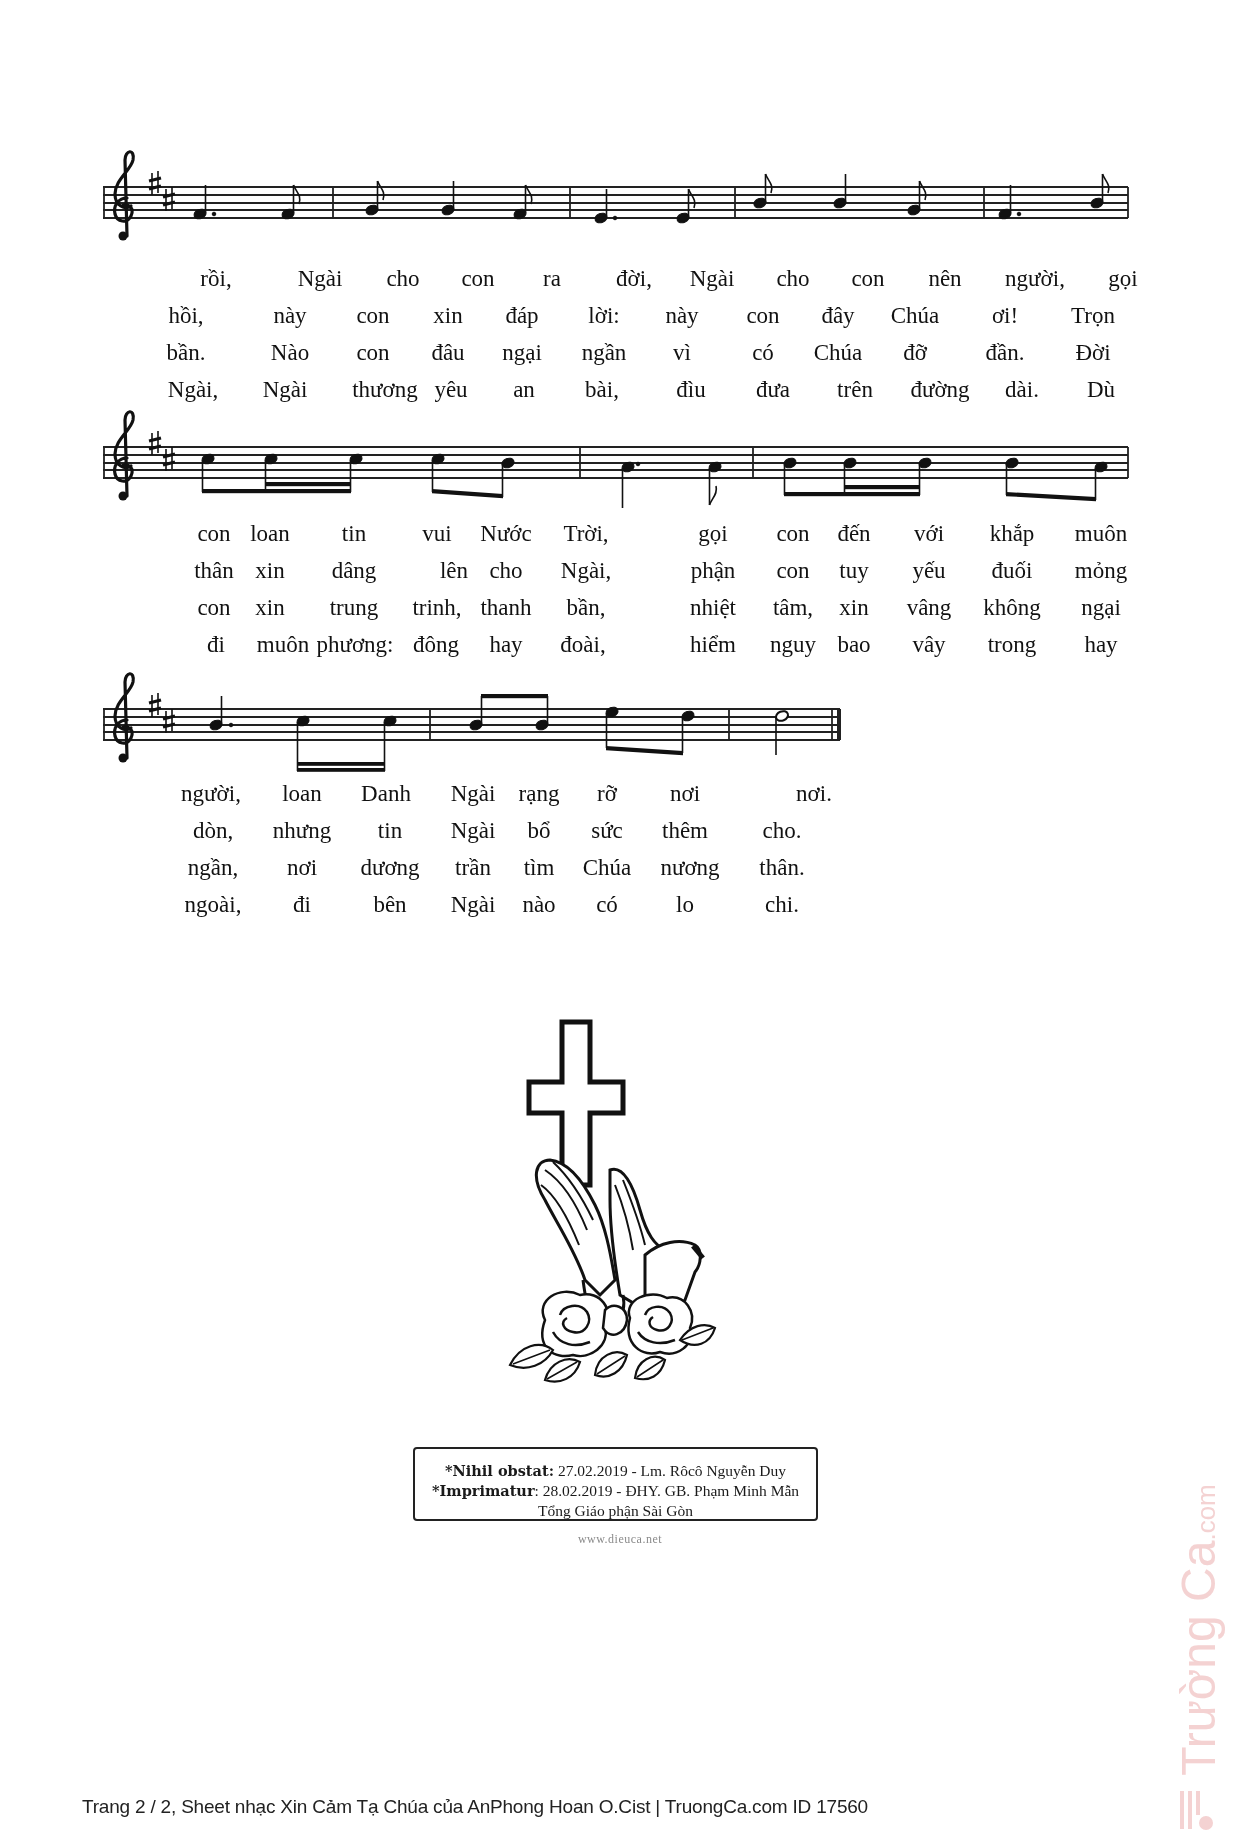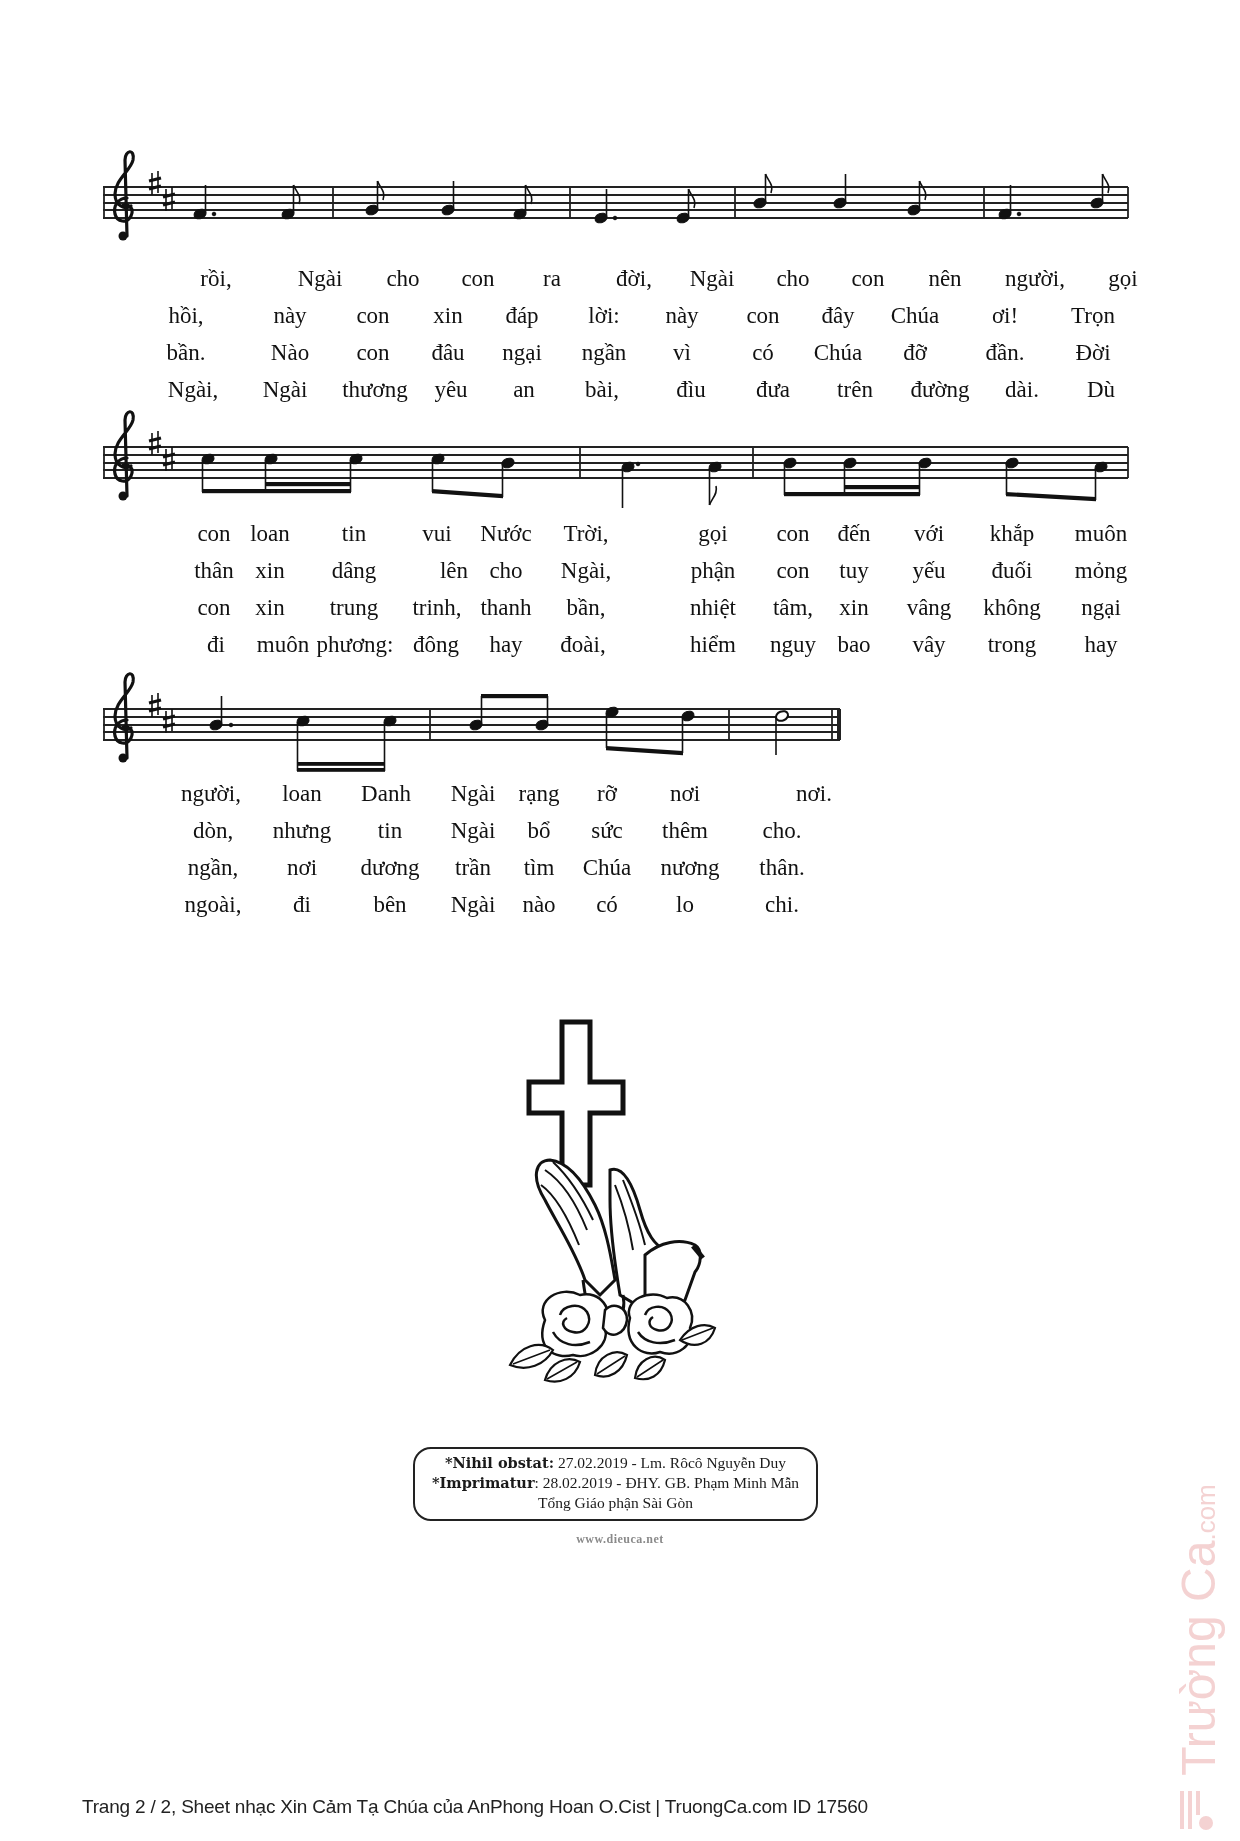--- a/index.html
+++ b/index.html
@@ -2,23 +2,23 @@
 <html><head>
 <meta charset="utf-8">
 <style>
   html, body { margin:0; padding:0; background:#ffffff; }
   body { width:1240px; height:1841px; position:relative; overflow:hidden; font-family:"Liberation Serif", serif; color:#111; }
   .system { position:absolute; left:0; }
   .staff-svg { position:absolute; left:0; top:0; }
   .lyric-row { position:absolute; height:34px; font-family:"Liberation Serif", serif; font-size:23px; color:#111; }
   .syl { position:absolute; top:0; transform:translateX(-50%); white-space:nowrap; }
   .illustration { position:absolute; left:505px; top:1010px; width:230px; height:385px; }
-  .approval-box { position:absolute; left:413px; top:1447px; width:405px; height:74px; border:2px solid #222; border-radius:18px; box-sizing:border-box; text-align:center; font-family:"Liberation Serif", serif; font-size:15.5px; line-height:20px; padding-top:4px; color:#1a1a1a; }
+  .approval-box { position:absolute; left:413px; top:1447px; width:405px; height:74px; border:2px solid #222; border-radius:4px; box-sizing:border-box; text-align:center; font-family:"Liberation Serif", serif; font-size:15.5px; line-height:20px; padding-top:12px; color:#1a1a1a; }
   .approval-box b { font-family:"DejaVu Serif", serif; font-weight:bold; font-size:14.5px; }
-  .site-url { position:absolute; left:0; width:1240px; top:1532px; text-align:center; font-family:"Liberation Serif", serif; font-weight:bold; font-size:12px; color:#8a8a8a; letter-spacing:0.5px; }
+  .site-url { position:absolute; left:0; width:1240px; top:1532px; text-align:center; font-family:"Liberation Serif", serif; font-weight:normal; font-size:12px; color:#8a8a8a; letter-spacing:0.5px; }
   .footer { position:absolute; left:82px; top:1796px; font-family:"Liberation Sans", sans-serif; font-size:19px; color:#222; white-space:nowrap; letter-spacing:-0.2px; }
   .watermark { position:absolute; left:1168px; top:1430px; width:60px; height:400px; }
   .watermark-text { position:absolute; left:30px; top:200px; transform:translate(-50%,-50%) rotate(-90deg); white-space:nowrap; font-family:"Liberation Sans", sans-serif; font-size:48px; color:#f4d2d2; }
   .watermark-text small { font-size:26px; }
 </style>
 </head>
 <body>
 
 <div class="system" style="top:0;">
   <svg class="staff-svg" width="1240" height="260" viewBox="0 0 1240 260">
@@ -141,21 +141,21 @@
     <span class="syl" style="left:682px">vì</span>
     <span class="syl" style="left:763px">có</span>
     <span class="syl" style="left:838px">Chúa</span>
     <span class="syl" style="left:915px">đỡ</span>
     <span class="syl" style="left:1005px">đần.</span>
     <span class="syl" style="left:1093px">Đời</span>
   </div>
   <div class="lyric-row" style="top:377px; left:0; width:1240px;">
     <span class="syl" style="left:193px">Ngài,</span>
     <span class="syl" style="left:285px">Ngài</span>
-    <span class="syl" style="left:375px">thương</span>
+    <span class="syl" style="left:385px">thương</span>
     <span class="syl" style="left:451px">yêu</span>
     <span class="syl" style="left:524px">an</span>
     <span class="syl" style="left:602px">bài,</span>
     <span class="syl" style="left:691px">đìu</span>
     <span class="syl" style="left:773px">đưa</span>
     <span class="syl" style="left:855px">trên</span>
     <span class="syl" style="left:940px">đường</span>
     <span class="syl" style="left:1022px">dài.</span>
     <span class="syl" style="left:1101px">Dù</span>
   </div>

